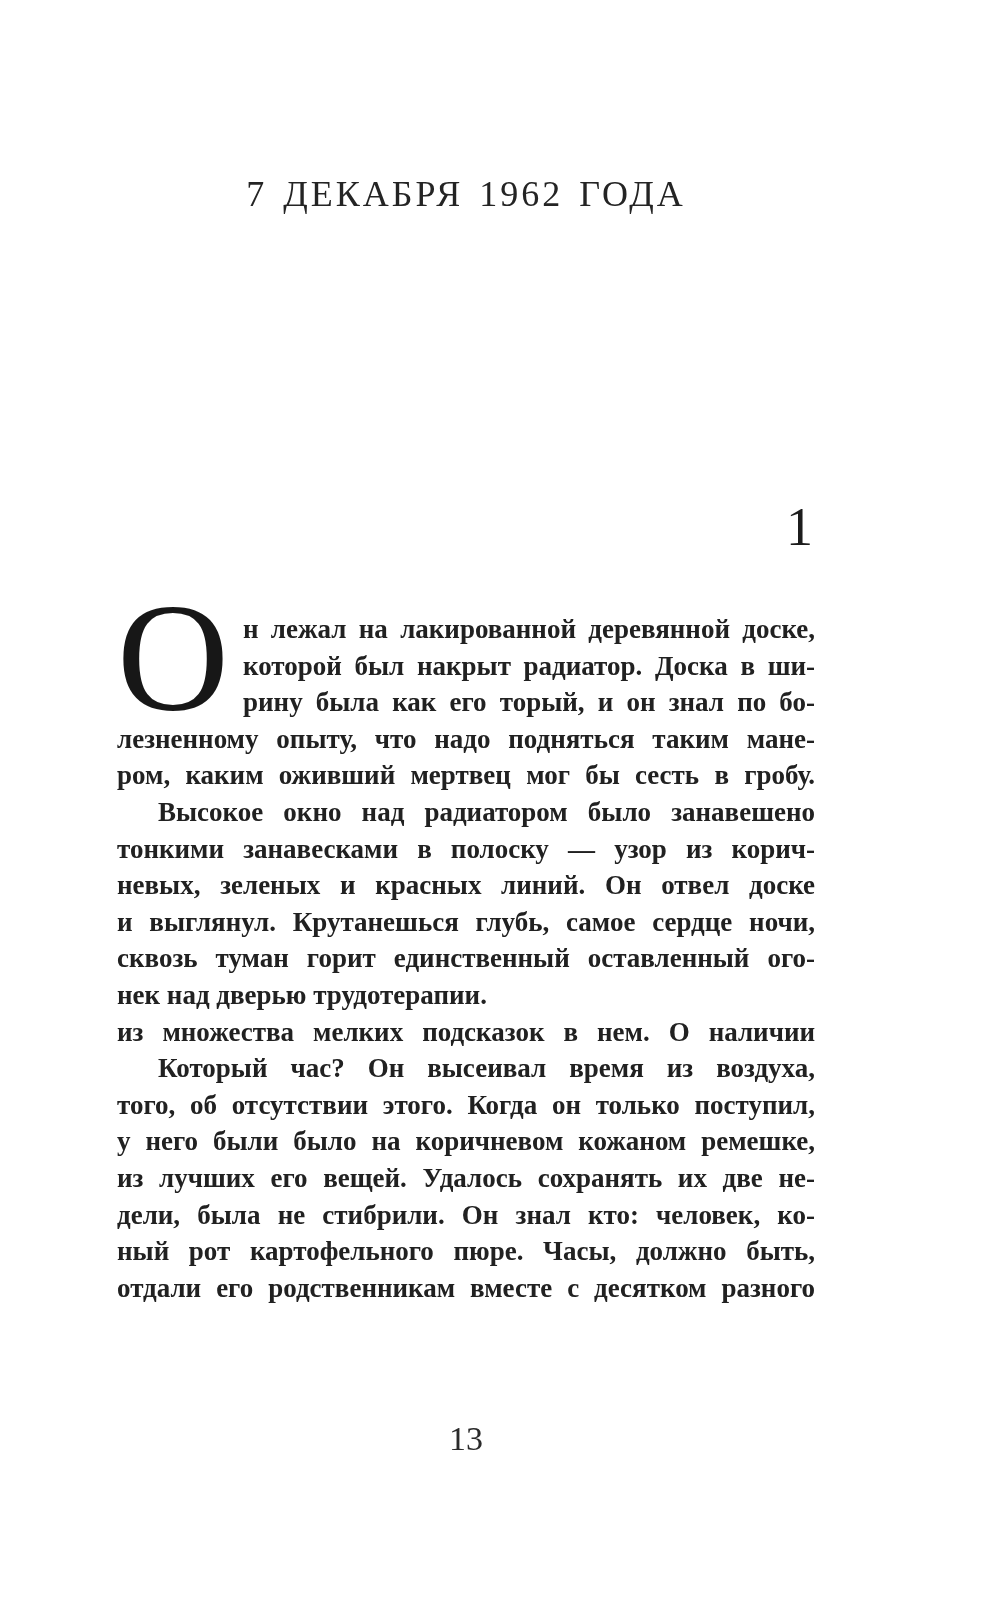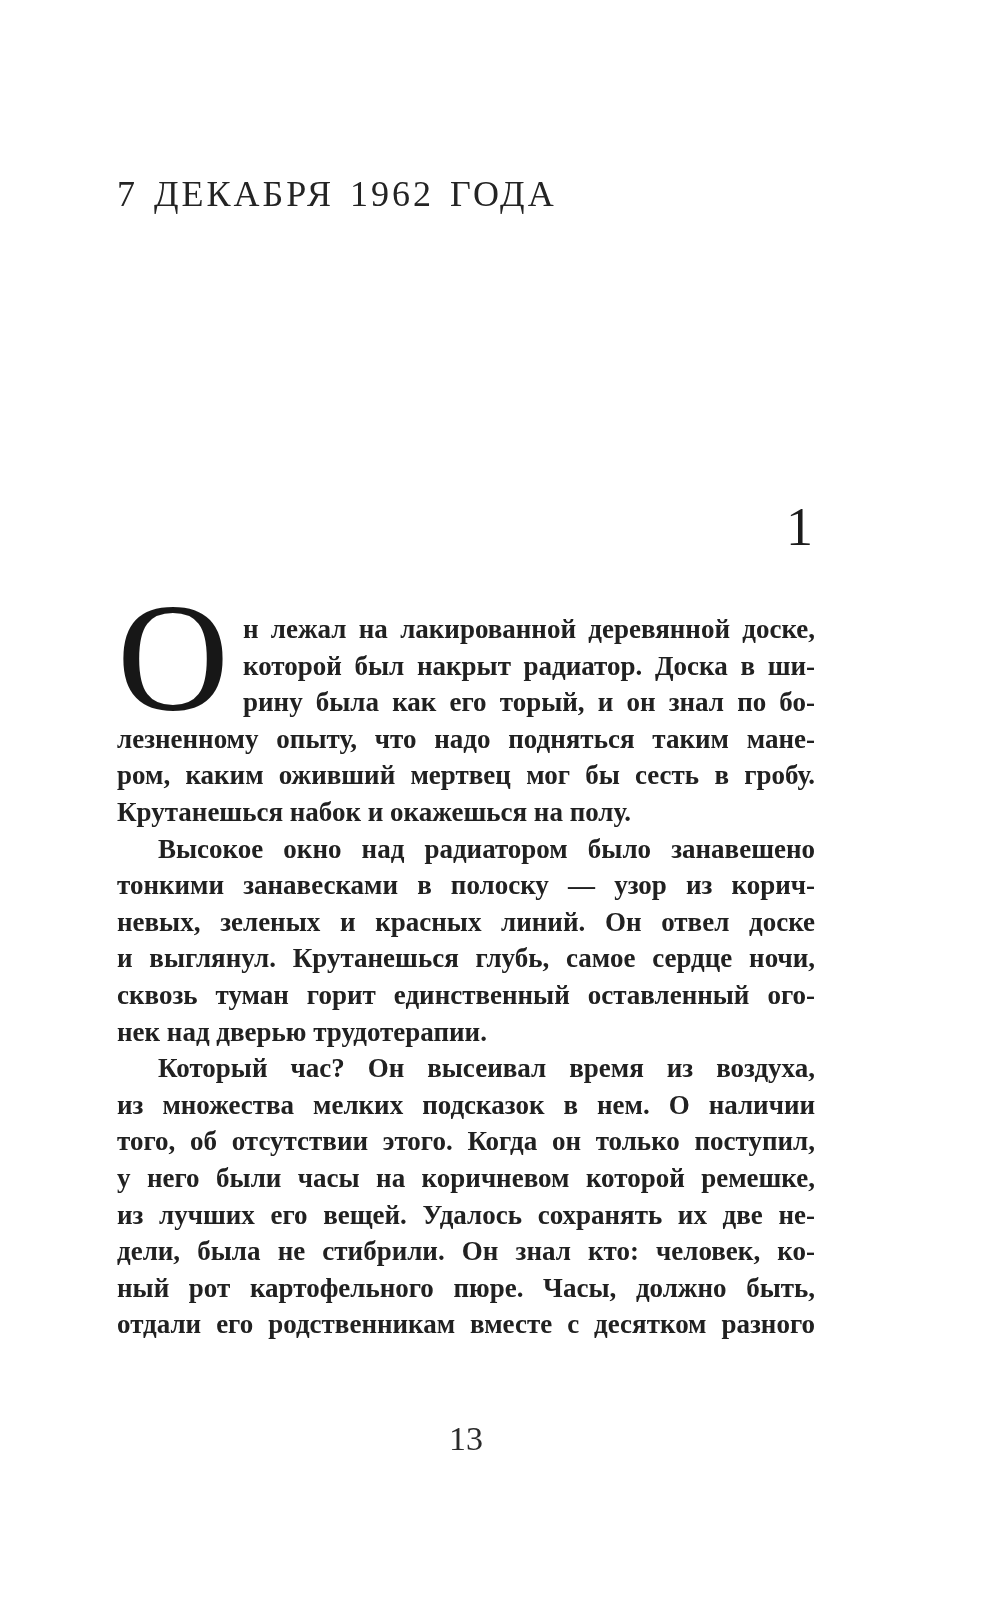--- a/index.html
+++ b/index.html
@@ -11,20 +11,21 @@
     background: #ffffff;
     font-family: "Liberation Serif", "DejaVu Serif", serif;
     color: #1e1e1e;
     overflow: hidden;
   }
   .chapter-heading {
     position: absolute;
     left: 117px;
     top: 176px;
     width: 698px;
+    text-align: center;
     font-size: 36px;
     line-height: 1;
     letter-spacing: 3px;
     word-spacing: 4px;
     color: #242424;
     white-space: nowrap;
   }
   .section-number {
     position: absolute;
     left: 117px;
@@ -88,35 +89,34 @@
   <div class="body-text">
       <div class="paragraph">
         <div class="drop-cap">
           <span>О</span>
         </div>
         <div class="line">н лежал на лакированной деревянной доске,</div>
         <div class="line">которой был накрыт радиатор. Доска в ши-</div>
         <div class="line">рину была как его торый, и он знал по бо-</div>
         <div class="line">лезненному опыту, что надо подняться таким мане-</div>
         <div class="line">ром, каким оживший мертвец мог бы сесть в гробу.</div>
-        <div class="line flush">Крутанешься набок и окажешься на полу.</div>
       </div>
       <div class="paragraph">
         <div class="line indent">Высокое окно над радиатором было занавешено</div>
         <div class="line">тонкими занавесками в полоску — узор из корич-</div>
         <div class="line">невых, зеленых и красных линий. Он отвел доске</div>
         <div class="line">и выглянул. Крутанешься глубь, самое сердце ночи,</div>
         <div class="line">сквозь туман горит единственный оставленный ого-</div>
         <div class="line flush">нек над дверью трудотерапии.</div>
       </div>
       <div class="paragraph">
+        <div class="line">из множества мелких подсказок в нем. О наличии</div>
         <div class="line indent">Который час? Он высеивал время из воздуха,</div>
-        <div class="line">из множества мелких подсказок в нем. О наличии</div>
         <div class="line">того, об отсутствии этого. Когда он только поступил,</div>
-        <div class="line">у него были часы на коричневом которой ремешке,</div>
+        <div class="line">у него были было на коричневом кожаном ремешке,</div>
         <div class="line">из лучших его вещей. Удалось сохранять их две не-</div>
         <div class="line">дели, была не стибрили. Он знал кто: человек, ко-</div>
         <div class="line">ный рот картофельного пюре. Часы, должно быть,</div>
         <div class="line">отдали его родственникам вместе с десятком разного</div>
       </div>
     </div>
   <div class="page-number">13</div>
 </div>
 
 </body></html>

